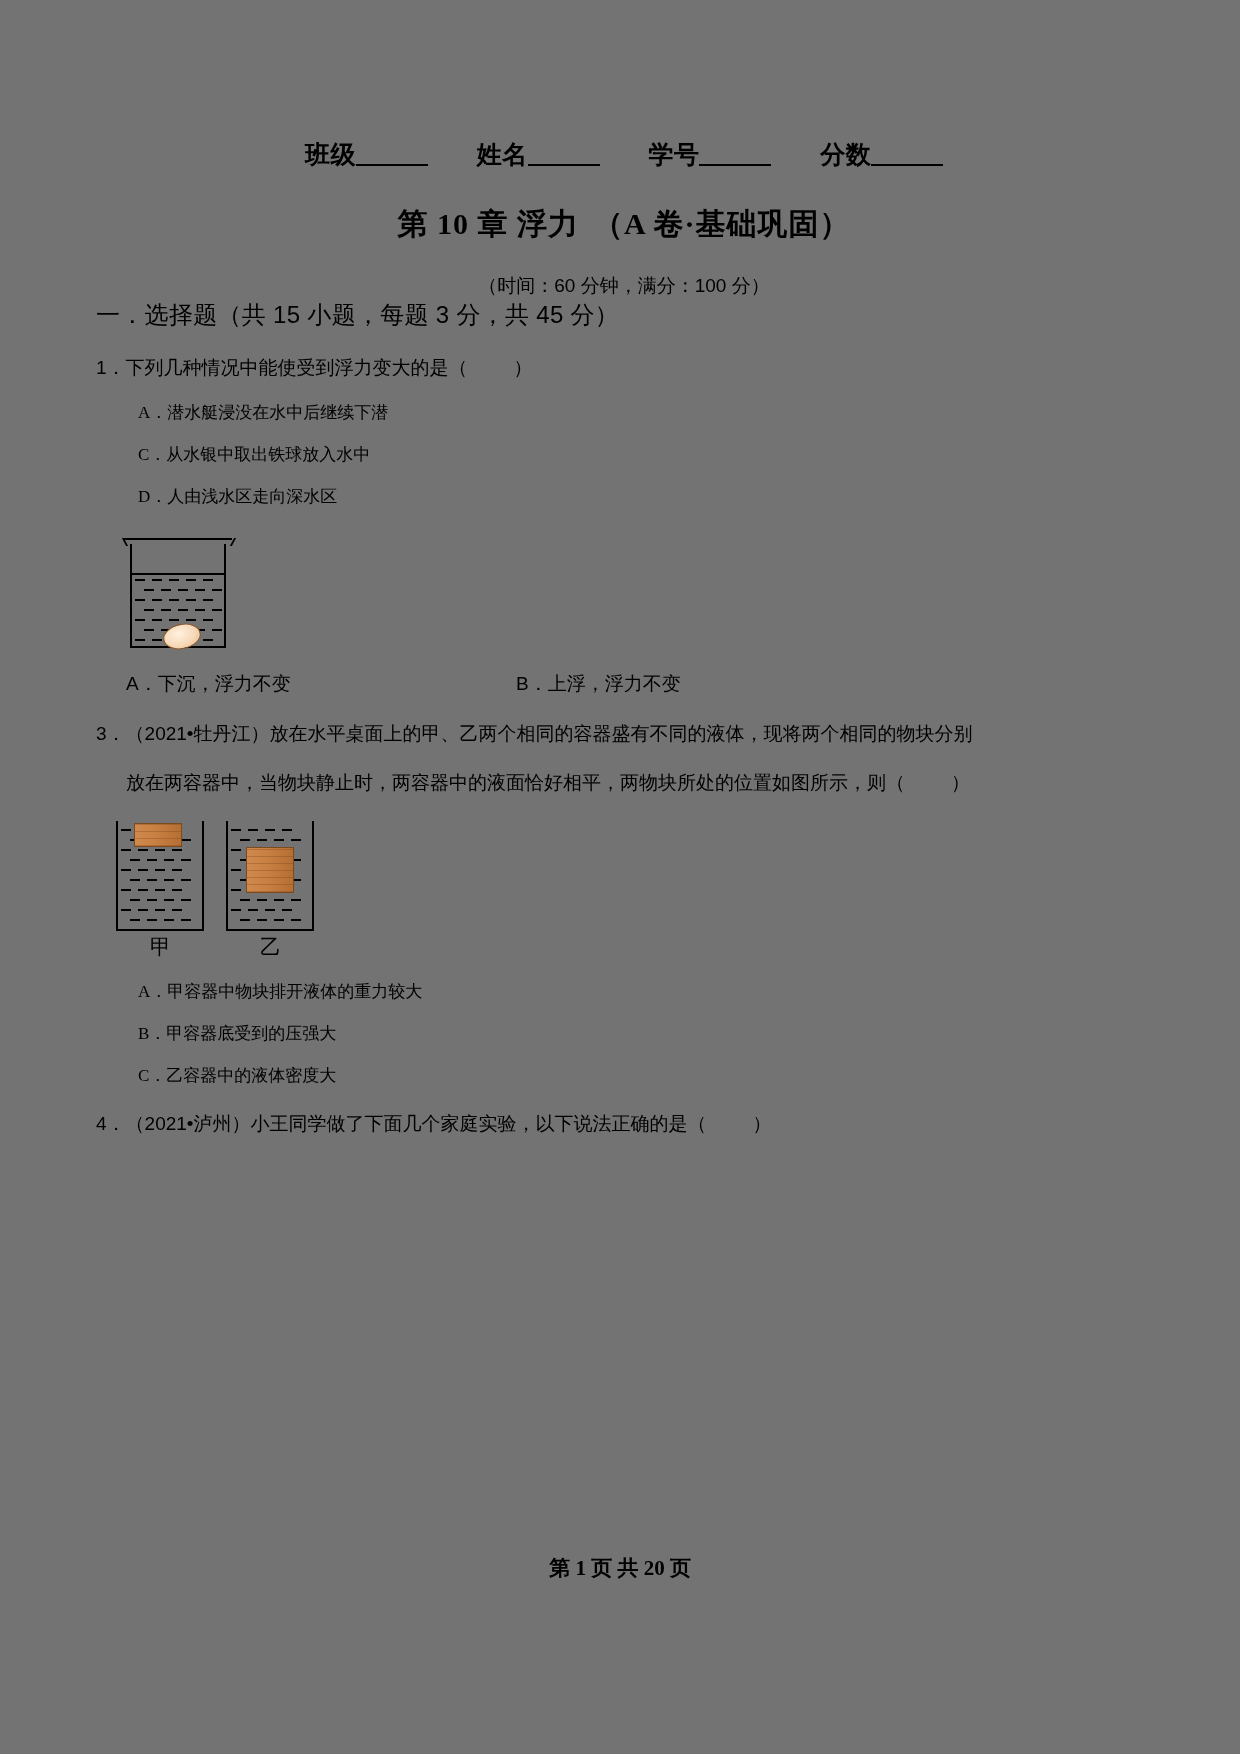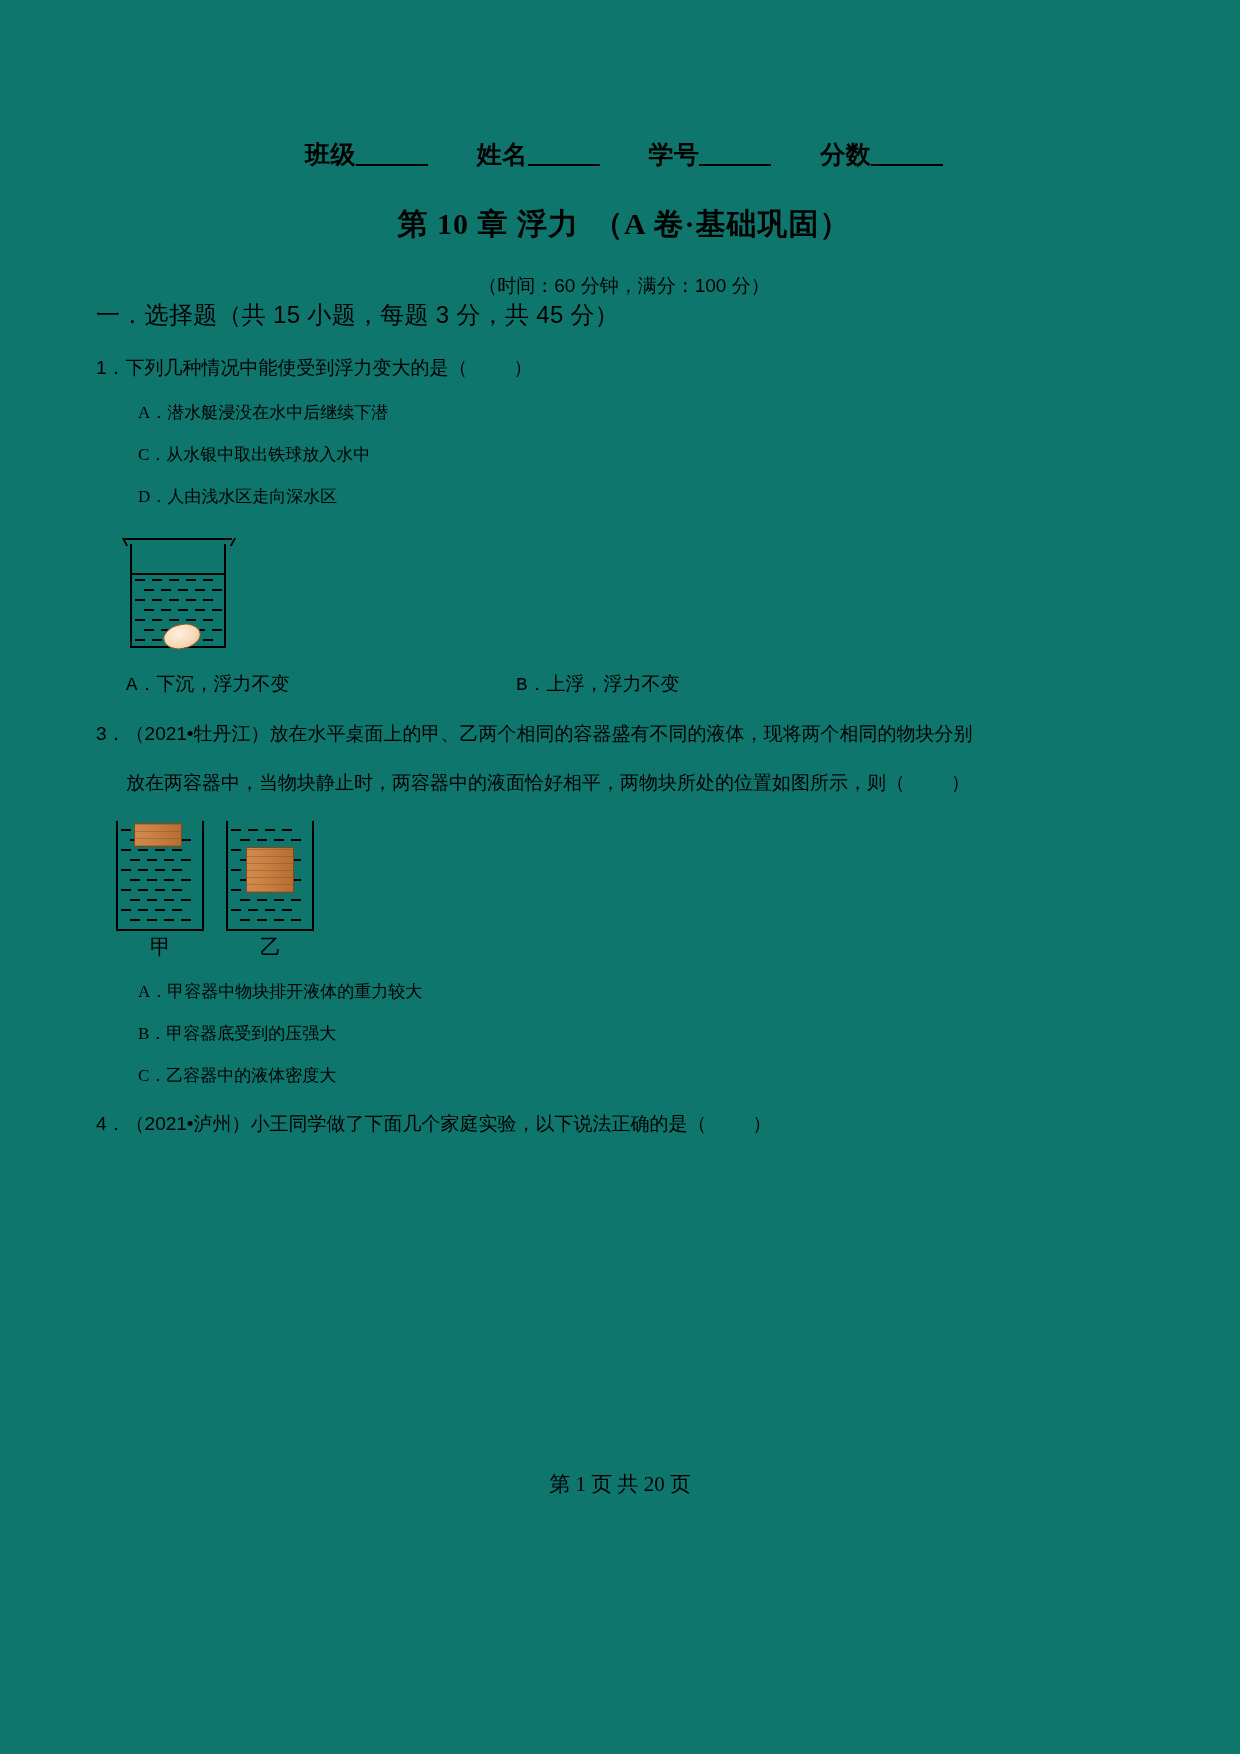--- a/index.html
+++ b/index.html
@@ -9,21 +9,21 @@
   }
   body {
     font-family: "Liberation Serif", "DejaVu Serif", serif;
     color: #000000;
   }
   .page {
     position: relative;
     width: 1240px;
     height: 1754px;
     margin: 0 auto;
-    background: #0f766e;
+    background: #737373;
     overflow: hidden;
   }
   .content {
     position: absolute;
     left: 96px;
     top: 0;
     width: 1056px;
   }
 
   
@@ -93,21 +93,21 @@
     margin-top: 19px;
     margin-left: 42px;
     font-size: 17px;
     font-family: Liberation Serif, serif;
   }
   .opt-row {
     margin-top: 19px;
     margin-left: 30px;
     font-size: 19px;
     display: flex;
-    font-family: Liberation Mono, monospace;
+    font-family: Liberation Sans, sans-serif;
   }
   .opt-row .cell { width: 390px; }
 
   
   .fig-beaker {
     margin: 22px 0 0 20px;
     position: relative;
     width: 130px;
     height: 122px;
   }
@@ -250,24 +250,24 @@
     top: 0;
   }
   .cont-labels .l-jia { left: 34px; }
   .cont-labels .l-yi  { left: 144px; }
 
   
   .footer {
     position: absolute;
     left: 0;
     right: 0;
-    top: 1470px;
+    top: 1554px;
     text-align: center;
     font-size: 21px;
-    font-weight: normal;
+    font-weight: bold;
     font-family: "Liberation Serif", "DejaVu Serif", serif;
   }
 </style>
 </head>
 <body>
 
 <div class="page">
   <div class="content">
 
     <div class="idline">

